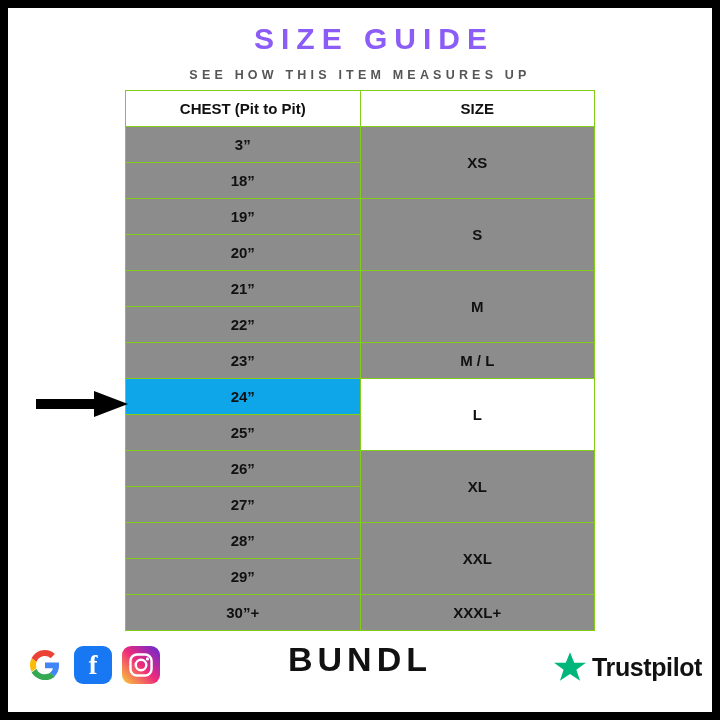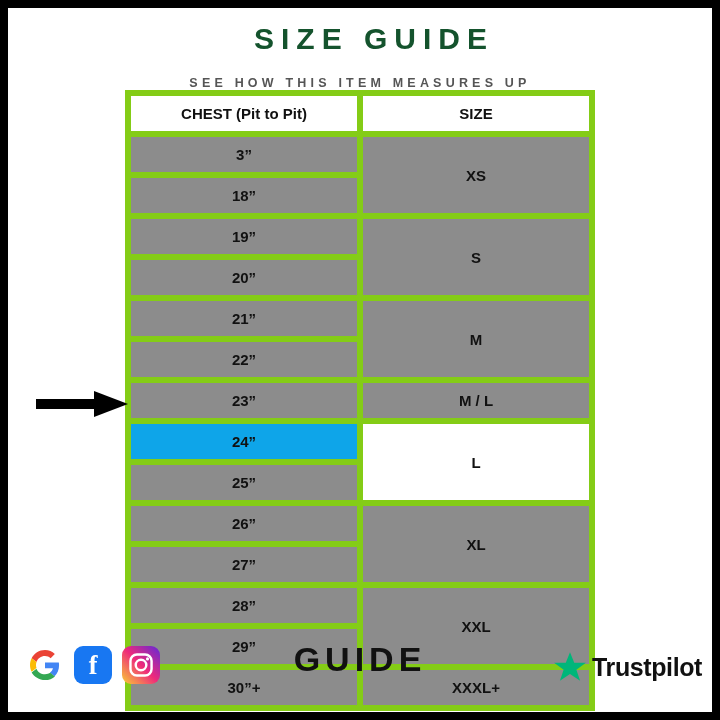--- a/index.html
+++ b/index.html
@@ -20,46 +20,46 @@
     width: 704px;
     height: 704px;
     background: #ffffff;
     box-sizing: border-box;
   }
   .title {
     text-align: center;
     font-size: 30px;
     font-weight: bold;
     letter-spacing: 7px;
-    color: #14532d;
+    color: #8b5cf6;
     margin-top: 14px;
     font-family: "Liberation Sans", sans-serif;
     padding-left: 28px;
   }
   .subtitle {
     text-align: center;
     font-size: 12.5px;
     font-weight: bold;
     letter-spacing: 4.2px;
     color: #555555;
-    margin-top: 20px;
+    margin-top: 12px;
   }
   .table-wrap {
     position: absolute;
     left: 117px;
     top: 82px;
     width: 470px;
   }
   table.size-table {
     border-collapse: collapse;
     width: 470px;
     table-layout: fixed;
   }
   table.size-table td {
-    border: 6px solid #84cc16;
+    border: 1px solid #84cc16;
     text-align: center;
     font-weight: bold;
     color: #111111;
     height: 35px;
     padding: 0;
     font-size: 15px;
   }
   td.hdr {
     background: #ffffff;
     font-size: 17px;
@@ -248,21 +248,21 @@
       <div class="social" style="background:linear-gradient(45deg,#F9CE34,#EE2A7B,#6228D7);">
         <svg width="26" height="26" viewBox="0 0 32 32">
           <rect x="3" y="3" width="26" height="26" rx="8" ry="8" fill="none" stroke="#ffffff" stroke-width="3"></rect>
           <circle cx="16" cy="16" r="6.5" fill="none" stroke="#ffffff" stroke-width="3"></circle>
           <circle cx="24" cy="8.5" r="1.9" fill="#ffffff"></circle>
         </svg>
       </div>
     </div>
 
     <div class="brand">
-      <div class="brand-name">GUIDE</div>
+      <div class="brand-name">BUNDL</div>
     </div>
 
     <div class="trustpilot">
       <svg width="34" height="34" viewBox="0 0 32 32">
         <polygon points="16,2 20,12 31,12 22,18.5 25.5,29 16,22.5 6.5,29 10,18.5 1,12 12,12" fill="#00B67A"></polygon>
       </svg>
       <span class="tp-name">Trustpilot</span>
     </div>
 
   </div>

